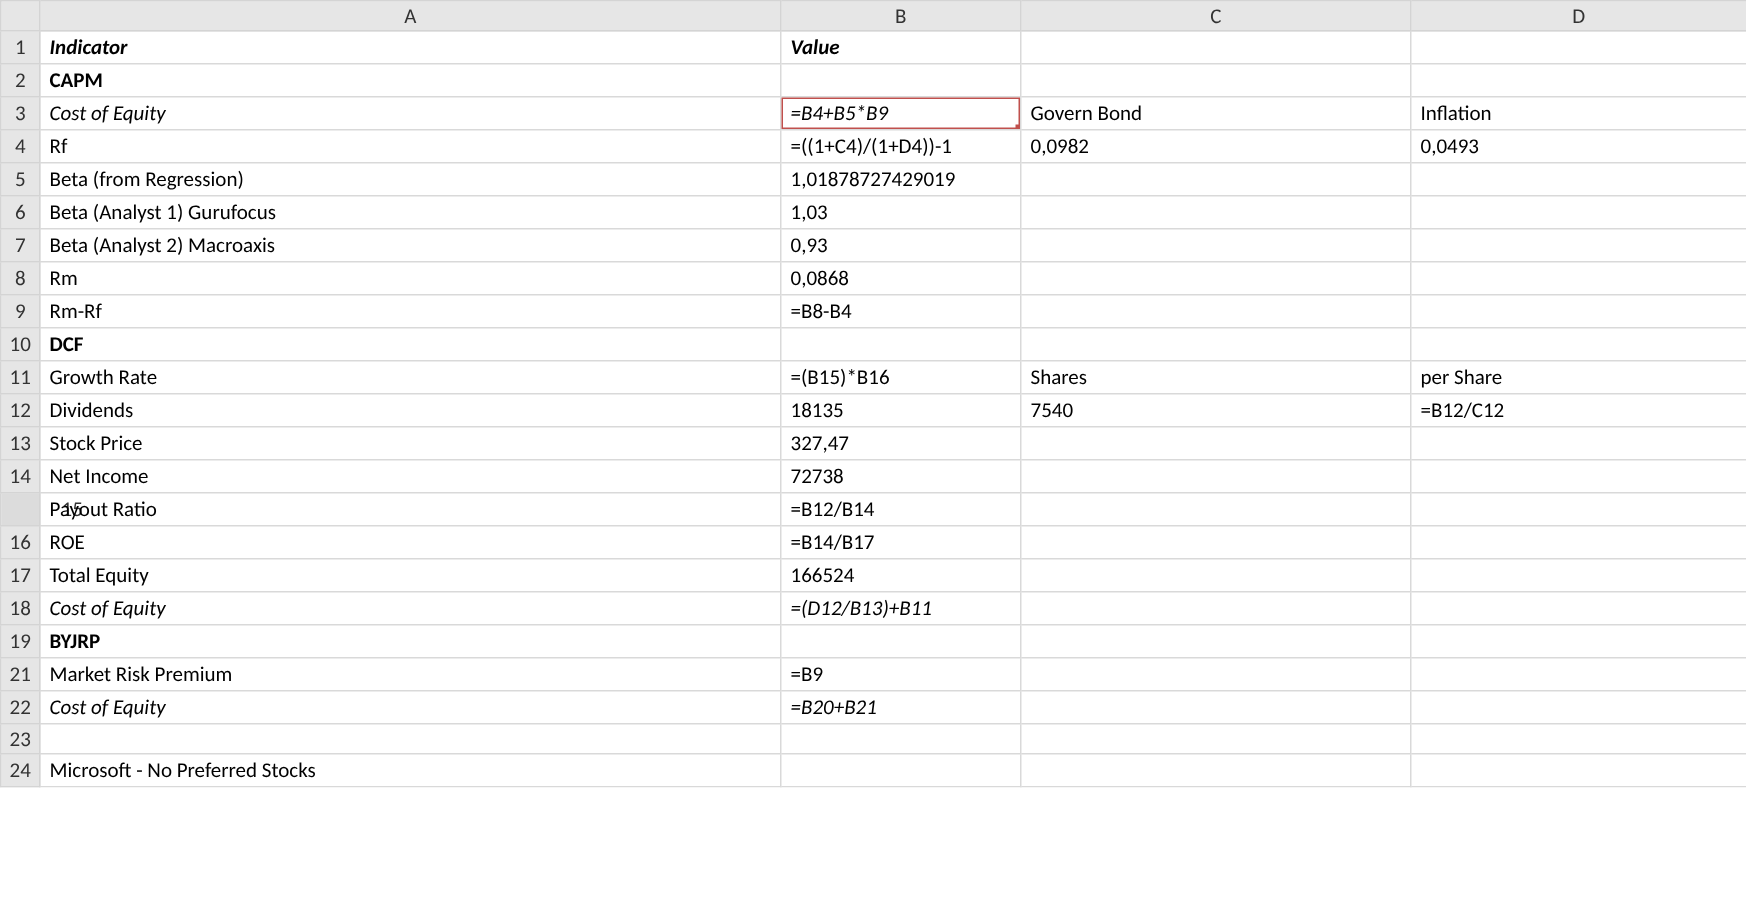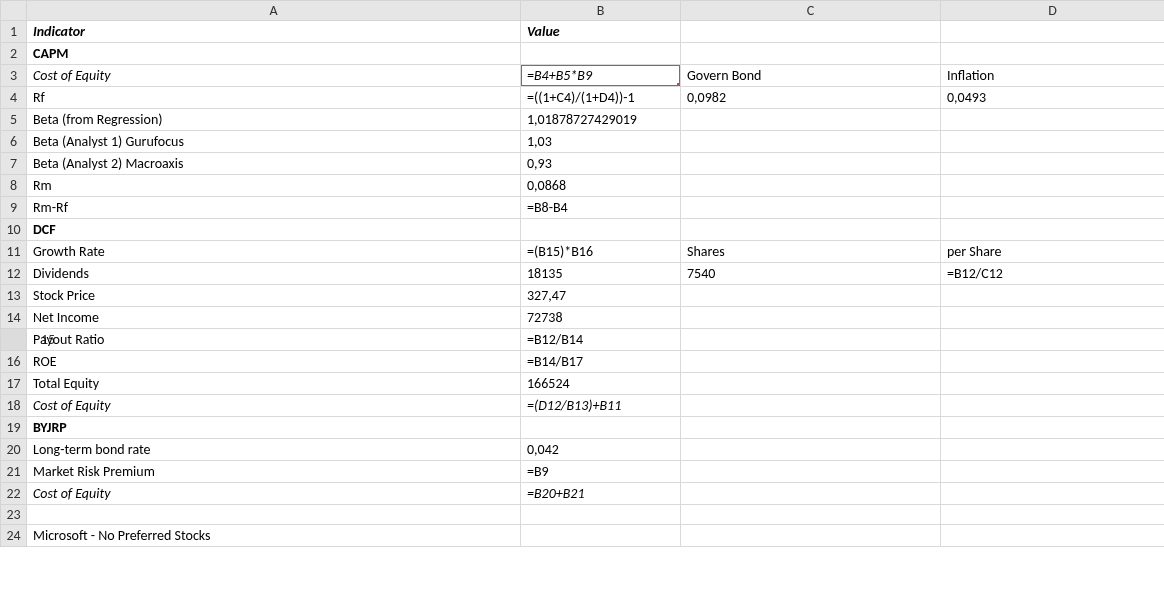--- a/index.html
+++ b/index.html
@@ -229,27 +229,20 @@
         <td class="cell"></td>
       </tr>
       <tr>
         <th class="row-header">19</th>
         <td class="cell bold">BYJRP</td>
         <td class="cell"></td>
         <td class="cell"></td>
         <td class="cell"></td>
       </tr>
       <tr>
-        <th class="row-header">20</th>
-        <td class="cell">Long-term bond rate</td>
-        <td class="cell">0,042</td>
-        <td class="cell"></td>
-        <td class="cell"></td>
-      </tr>
-      <tr>
         <th class="row-header">21</th>
         <td class="cell">Market Risk Premium</td>
         <td class="cell">=B9</td>
         <td class="cell"></td>
         <td class="cell"></td>
       </tr>
       <tr>
         <th class="row-header">22</th>
         <td class="cell italic">Cost of Equity</td>
         <td class="cell italic">=B20+B21</td>

